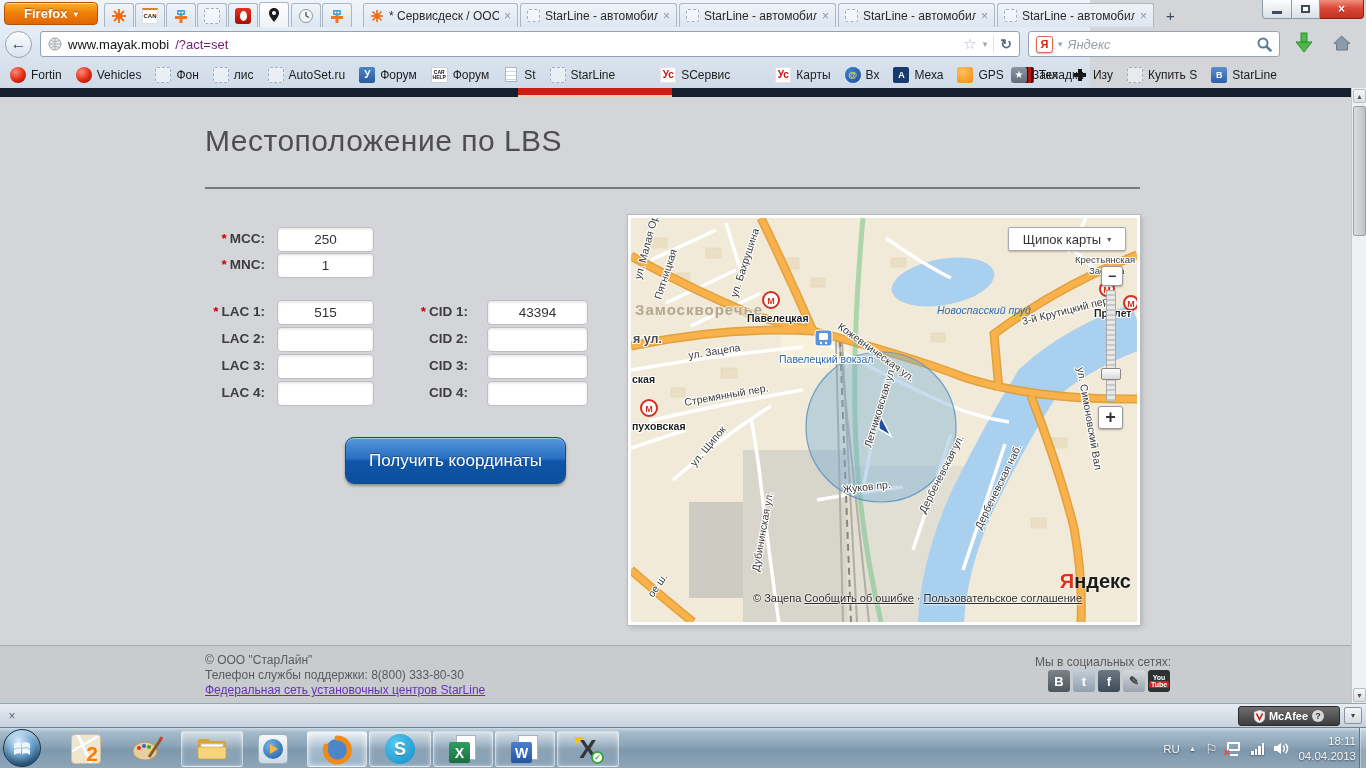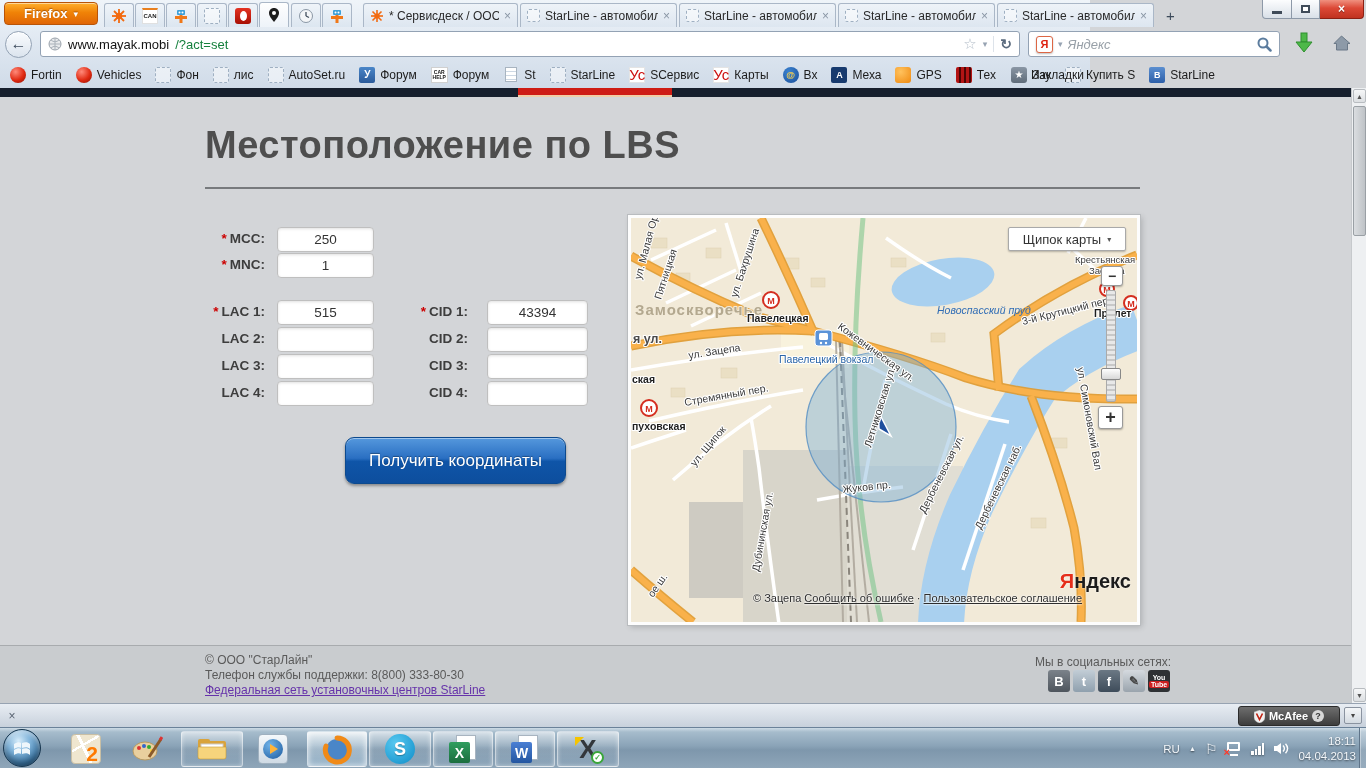--- a/index.html
+++ b/index.html
@@ -41,21 +41,21 @@
   
   #navbar { position:absolute; top:28px; left:0; width:1366px; height:32px; display:flex; align-items:center; }
   .backbtn { width:27px; height:27px; margin-left:5px; border-radius:50%;
              background:linear-gradient(#fafcfe,#dbe4ee); border:1px solid #93a2b4;
              color:#3f4d5e; font-size:16px; font-weight:bold; display:flex; align-items:center; justify-content:center;
              box-shadow:inset 0 1px 0 #fff; }
   .urlbar { position:absolute; left:40px; top:3px; width:980px; height:26px; background:#fff;
             border:1px solid #93a2b4; border-radius:3px; display:flex; align-items:center; padding:0 7px; gap:6px;
             font-size:13px; }
   .url-domain { color:#141414; }
-  .url-path { color:#15803d; }
+  .url-path { color:#701a75; }
   .url-spacer { flex:1; }
   .star { color:#b4bec9; font-size:15px; }
   .small-dd { color:#97a3b2; font-size:9px; }
   .vdiv { width:1px; height:16px; background:#dde3ea; }
   .reload { color:#5b6b7e; font-size:14px; font-weight:bold; }
   .searchbox { position:absolute; left:1028px; top:3px; width:252px; height:26px; background:#fff;
                border:1px solid #93a2b4; border-radius:3px; display:flex; align-items:center; padding:0 7px; gap:5px; }
   .yicon { width:17px; height:17px; border:1px solid #d64; border-radius:3px; background:#fff;
            color:#d21; font-weight:bold; font-size:11px; display:flex; align-items:center; justify-content:center;
            box-shadow:0 1px 2px rgba(0,0,0,.25); }
@@ -69,38 +69,38 @@
   #bmbar { position:absolute; top:61px; left:0; width:1366px; height:27px; display:flex; align-items:center; padding-left:3px; }
   .bm { display:flex; align-items:center; gap:5px; padding:0 7px; font-size:12px; color:#1c1c1c; white-space:nowrap; }
   .bmi { width:16px; height:16px; display:flex; align-items:center; justify-content:center; flex:none; }
   .bk-red { border-radius:50%; background:radial-gradient(circle at 35% 30%,#ff8a7a,#e02a12 55%,#8c0f00); }
   .bk-blank { border:1px dashed #9fb0c2; background:rgba(255,255,255,.5); border-radius:2px; }
   .bk-u { background:linear-gradient(#4a86c8,#2a5a9a); border-radius:2px; color:#fff; font-weight:bold; font-size:10px; }
   .bk-carhelp { background:#fff; border:1px solid #d0d0d0; color:#111; font-weight:bold; font-size:5px; line-height:5px;
                 text-align:center; white-space:normal; width:17px; }
   .bk-page { background:#fff; border:1px solid #a8b4c0; width:12px; height:15px;
              background-image:repeating-linear-gradient(#fff 0 3px,#cdd8e4 3px 4px); }
-  .bk-us { background:#fff; border:1px solid #e4e4e4; color:#cc1111; font-weight:normal; font-size:15px; }
+  .bk-us { background:#fff; border:1px solid #e4e4e4; color:#cc1111; font-weight:bold; font-size:10px;margin-left:31px; }
   .bk-at { border-radius:50%; background:radial-gradient(circle at 35% 30%,#3a82d0,#1a4f9a); color:#ffd24a; font-weight:bold; font-size:9px; }
   .bk-a { background:#173a6e; border-radius:2px; color:#fff; font-weight:bold; font-size:9px; }
   .bk-gps { border-radius:3px; background:radial-gradient(circle at 35% 30%,#ffc25e,#f08a10); }
   .bk-grid { border-radius:2px; background:repeating-linear-gradient(90deg,#b31414 0 3px,#4d0404 3px 5px); }
   .bk-cross { position:relative; }
   .bk-cross::before { content:""; position:absolute; left:2px; top:6px; width:12px; height:4px; background:#141414; }
   .bk-cross::after { content:""; position:absolute; left:6px; top:2px; width:4px; height:12px; background:#141414; }
   .bk-b { background:linear-gradient(#5b8fd0,#2d5fa8); border-radius:2px; color:#fff; font-weight:bold; font-size:9px; }
   .bk-star { background:linear-gradient(#8a96a4,#5f6c7a); border-radius:3px; color:#fff; font-size:10px; }
   #bm-right { position:absolute; right:6px; top:61px; height:27px; display:flex; align-items:center; gap:5px; font-size:12px; color:#1c1c1c; }
 
   
   #vp { position:absolute; top:88px; left:0; width:1366px; height:615px; background:#d3d5d8; overflow:hidden; }
   .sitenav { position:absolute; top:0; left:0; width:1366px; height:9px; background:#161f2d; }
   .sitenav-active { position:absolute; left:518px; top:0; width:154px; height:7px; background:#ce1c15; }
   .sitenav-glow { position:absolute; left:518px; top:7px; width:154px; height:2px; background:#f0cda6; }
-  .pgtitle { position:absolute; left:205px; top:36px; font-size:38px; font-weight:bold; color:#4e4e4e; letter-spacing:.5px; }
+  .pgtitle { position:absolute; left:205px; top:36px; font-size:30px; font-weight:normal; color:#4e4e4e; letter-spacing:.5px; }
   .pghr { position:absolute; left:205px; top:99px; width:935px; height:2px; background:#777a7d; }
 
   .flabel { position:absolute; width:90px; text-align:right; font-size:13.5px; font-weight:bold; color:#3d3d3d; }
   .flabel .req { color:#cc0000; margin-right:3px; font-weight:bold; }
   .finput { position:absolute; height:25px; border:1px solid #bfbfbf; border-radius:4px; background:#fff;
             text-align:center; font-size:13.5px; color:#333; outline:none;
             box-shadow:inset 0 1px 3px rgba(0,0,0,.12); font-family:"Liberation Sans",sans-serif; }
   .submit { position:absolute; left:345px; top:349px; width:221px; height:47px; border-radius:9px;
             border:1px solid #0d4a8e; color:#fff; font-size:17px; font-family:"Liberation Sans",sans-serif;
             background:linear-gradient(#5598dd,#2a6fc2 45%,#0f55a8 52%,#0d4e9d);

